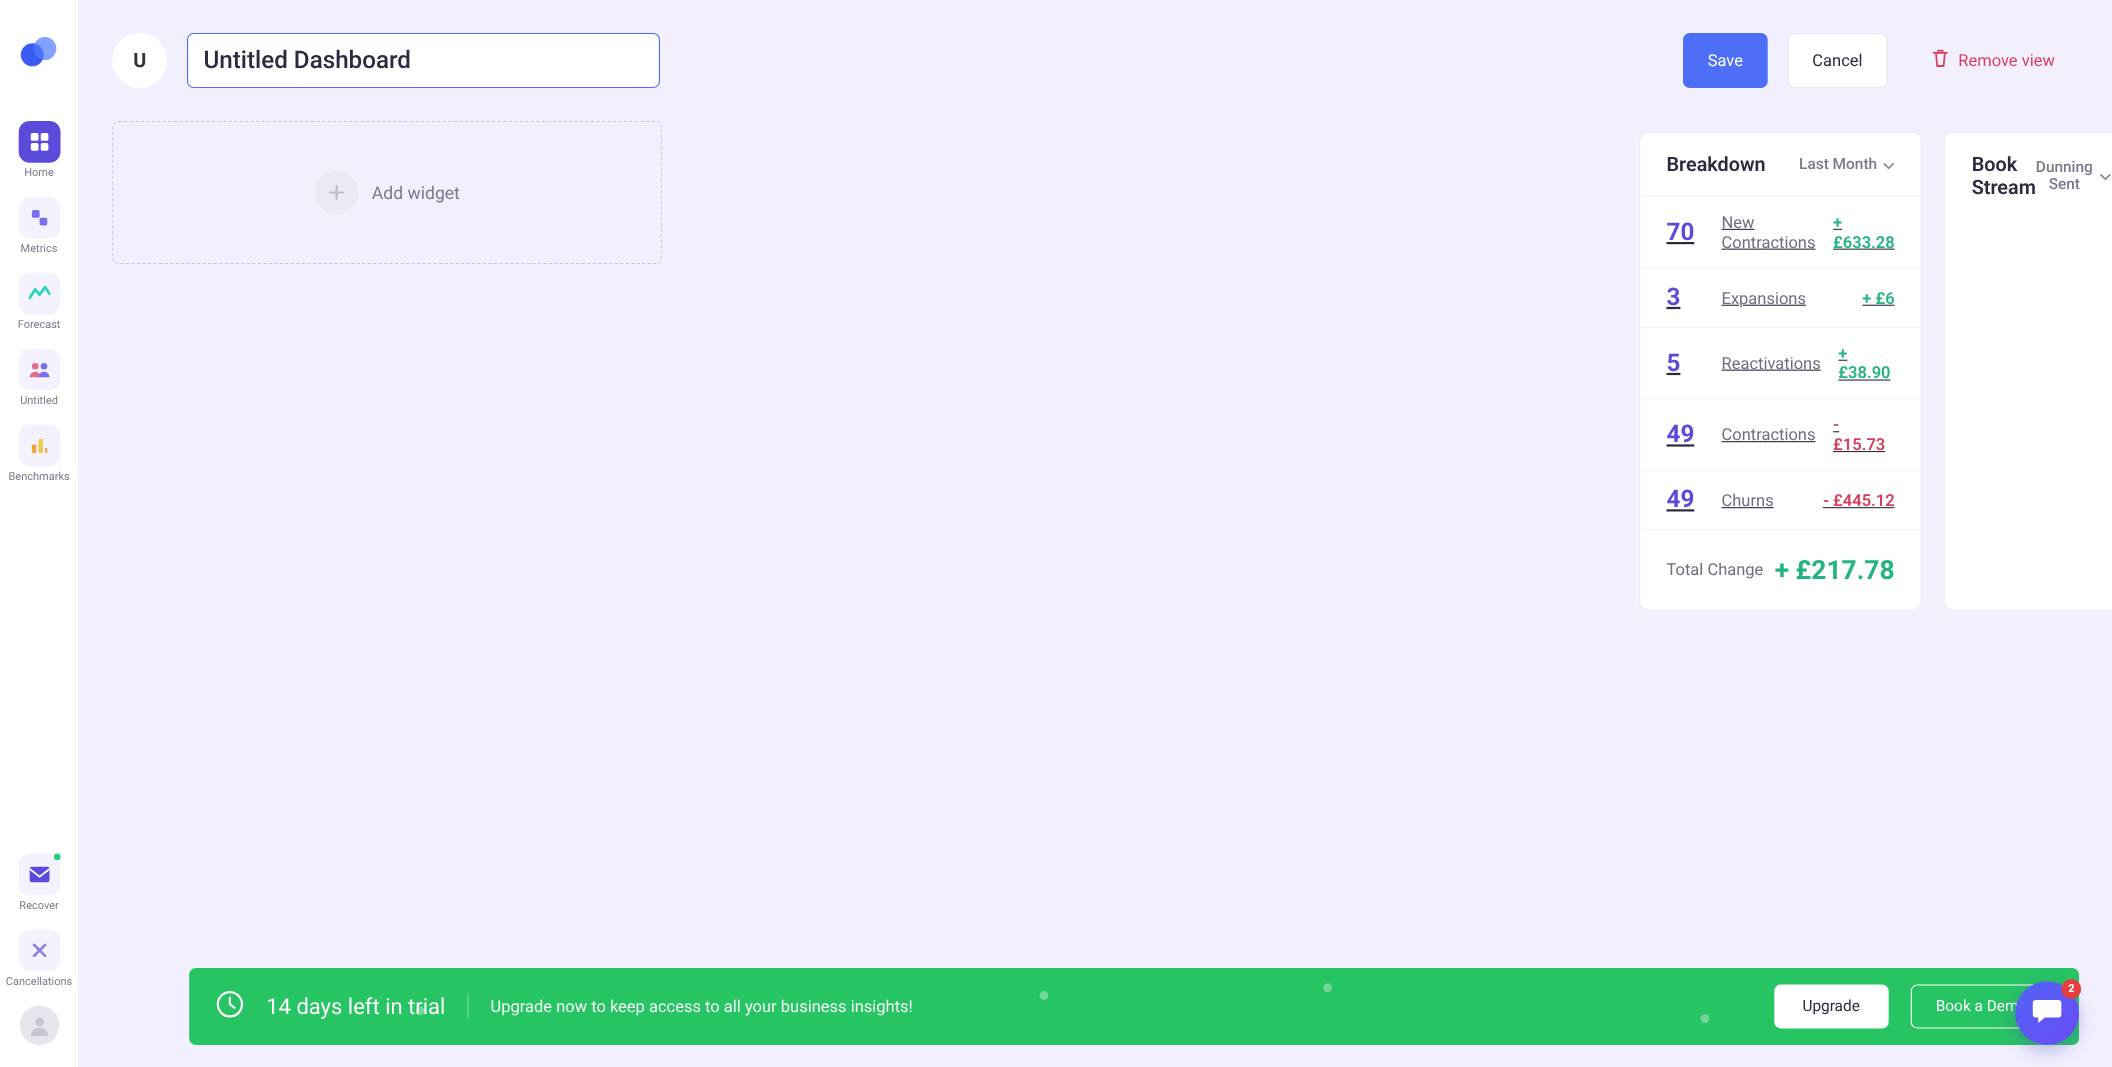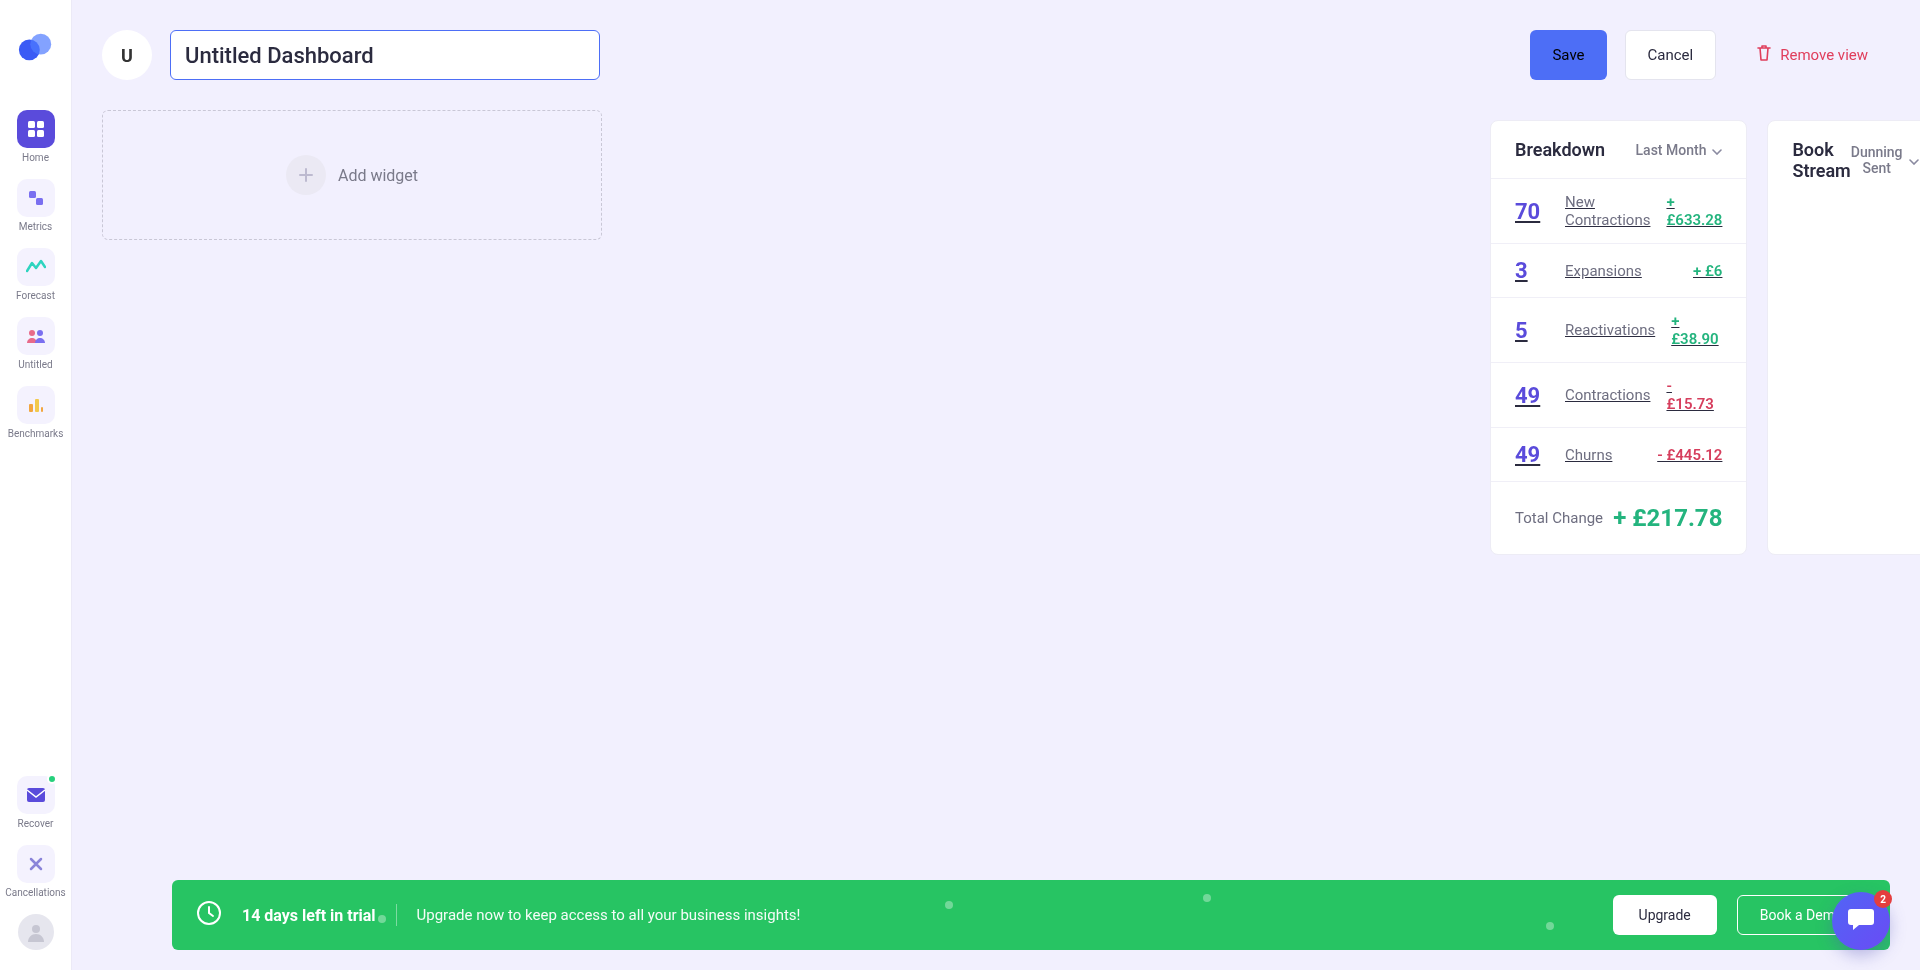--- a/index.html
+++ b/index.html
@@ -72,21 +72,21 @@
     display:flex;align-items:center;justify-content:center;
     font-weight:700;font-size:18px;color:#333;
   }
   .title-input{
     width:430px;height:50px;border:1.5px solid var(--blue);border-radius:6px;
     padding:0 14px;font-size:22px;font-weight:500;color:var(--text);
     outline:none;background:#fff;
   }
   .topbar-spacer{flex:1;}
   .btn{height:50px;padding:0 22px;border-radius:6px;border:none;font-size:15px;cursor:pointer;display:inline-flex;align-items:center;gap:8px;}
-  .btn-primary{background:var(--blue);color:#000000;}
+  .btn-primary{background:var(--blue);color:#ffffff;}
   .btn-secondary{background:#fff;border:1px solid var(--border);color:var(--text);}
   .btn-danger-link{background:transparent;color:var(--remove);font-size:15px;}
 
   
   .widget-placeholder{
     margin-top:30px;
     width:500px;height:130px;
     border:1px dashed #c9c7d6;border-radius:6px;
     display:flex;align-items:center;justify-content:center;gap:12px;
     cursor:pointer;color:var(--muted);
@@ -119,21 +119,21 @@
   .livestream{padding:20px 24px;}
 
   
   .trial-banner{
     position:absolute;left:100px;right:30px;bottom:20px;height:70px;
     background:#27c463;border-radius:6px;
     display:flex;align-items:center;gap:20px;color:#fff;padding:0 24px;
     overflow:hidden;
   }
   .trial-banner .dot{position:absolute;width:8px;height:8px;border-radius:50%;background:rgba(255,255,255,0.35);}
-  .trial-text1{font-weight:700;font-size:16px;}
+  .trial-text1{font-weight:400;font-size:20px;}
   .trial-text2{font-size:15px;opacity:0.95;}
   .banner-spacer{flex:1;}
   .btn-upgrade{background:#fff;color:var(--text);height:40px;padding:0 26px;border-radius:6px;border:none;font-size:14px;cursor:pointer;}
   .btn-demo{background:transparent;border:1.5px solid #fff;color:#fff;height:40px;padding:0 22px;border-radius:6px;font-size:14px;cursor:pointer;}
 
   
   .chat-bubble{
     position:absolute;right:30px;bottom:20px;width:58px;height:58px;border-radius:50%;
     background:linear-gradient(135deg,#5165f5,#6a4bf5);display:flex;align-items:center;justify-content:center;
     cursor:pointer;box-shadow:0 6px 16px rgba(80,80,180,0.35);

